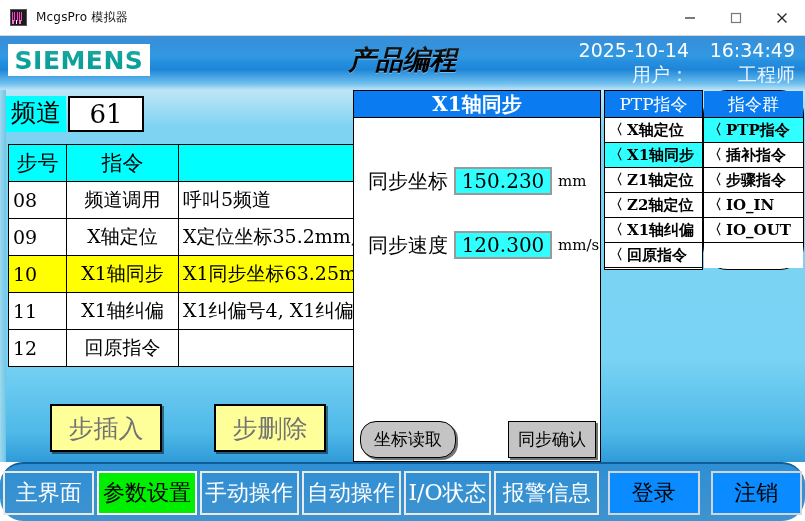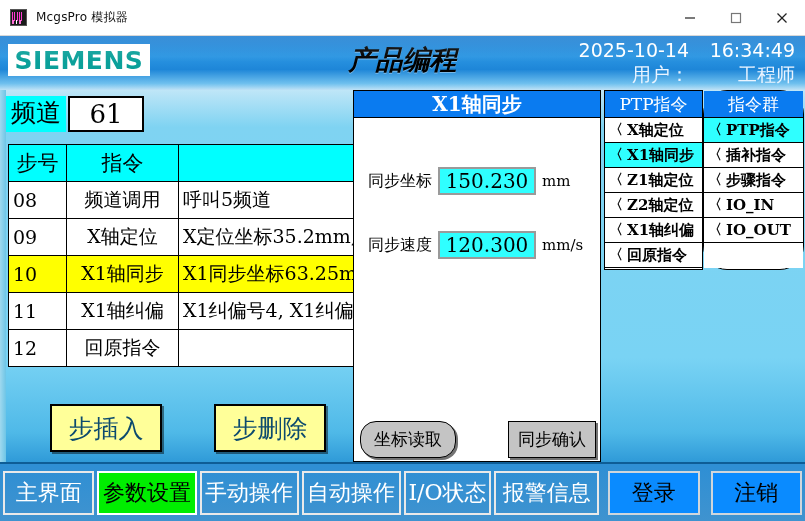--- a/index.html
+++ b/index.html
@@ -124,21 +124,21 @@
   .col-a{width:58px;}
   .col-b{width:112px;text-align:center;}
   .col-c{width:auto;text-align:left;}
   .tbl tr.sel td{background:#ffff00;}
 
   
   .stepbtn{
     position:absolute;width:112px;height:48px;background:#ffff99;
     border:2px solid #000;box-shadow:2px 2px 0 rgba(0,0,0,.45);
     display:flex;align-items:center;justify-content:center;
-    font-size:25px;color:#0c4a6e;box-sizing:border-box;
+    font-size:25px;color:#737373;box-sizing:border-box;
     font-family:Liberation Sans, sans-serif;
   }
   #btn-insert{left:50px;top:404px;}
   #btn-delete{left:214px;top:404px;}
 
   
   .dlg{
     position:absolute;left:353px;top:90px;width:248px;height:372px;
     background:#ffffff;border:1px solid #000;box-sizing:border-box;
   }
@@ -148,21 +148,21 @@
     font-size:20px;font-weight:bold;
     font-family:"DejaVu Serif","Liberation Serif",serif;
     border-bottom:1px solid #000;box-sizing:border-box;
   }
   .field{
     position:absolute;display:flex;align-items:center;gap:6px;left:14px;
   }
   #field-coord{top:76px;}
   #field-speed{top:140px;}
   .field-label{
-    font-size:16px;color:#000;white-space:nowrap;
+    font-size:20px;color:#000;white-space:nowrap;
     font-family:"DejaVu Serif","Liberation Serif",serif;
   }
   .field-input{
     width:98px;height:28px;background:#2fffff;border:2px solid #9a9a9a;
     box-sizing:border-box;display:flex;align-items:center;justify-content:center;
     font-size:20px;color:#000;
     font-family:"DejaVu Serif","Liberation Serif",serif;
   }
   .field-unit{
     font-size:15px;color:#000;
@@ -199,21 +199,21 @@
   }
   .ritem.sel{background:#2fffff;}
   .ritem.blank{border-bottom:none;}
   .ritem .chev{font-size:14px;font-weight:bold;}
 
   
   .navbar{
     position:absolute;left:0;top:462px;width:805px;height:59px;
     background:linear-gradient(to bottom,#2f8fd4 0%,#2f8fd4 6%,#3f93cf 100%);
     border-top:2px solid #0e5d96;box-sizing:border-box;
-    display:flex;align-items:center;padding:0 3px;gap:3px;
+    display:flex;align-items:center;padding:0 3px;gap:3px;border-radius:23px;
   }
   .navbtn{
     height:44px;border:2px solid #e9e9e9;box-sizing:border-box;
     display:flex;align-items:center;justify-content:center;
     font-size:22px;color:#ffffff;background:transparent;white-space:nowrap;
     font-family:"DejaVu Serif","Liberation Serif",serif;
   }
   .navbtn.active{background:#00ee00;color:#000;border-color:#ffffff;}
   .navbtn.primary{background:#0a8bff;color:#000;border-color:#cfd6dc;}
   .nb1{width:96px;} .nb2{width:104px;} .nb3{width:104px;}

